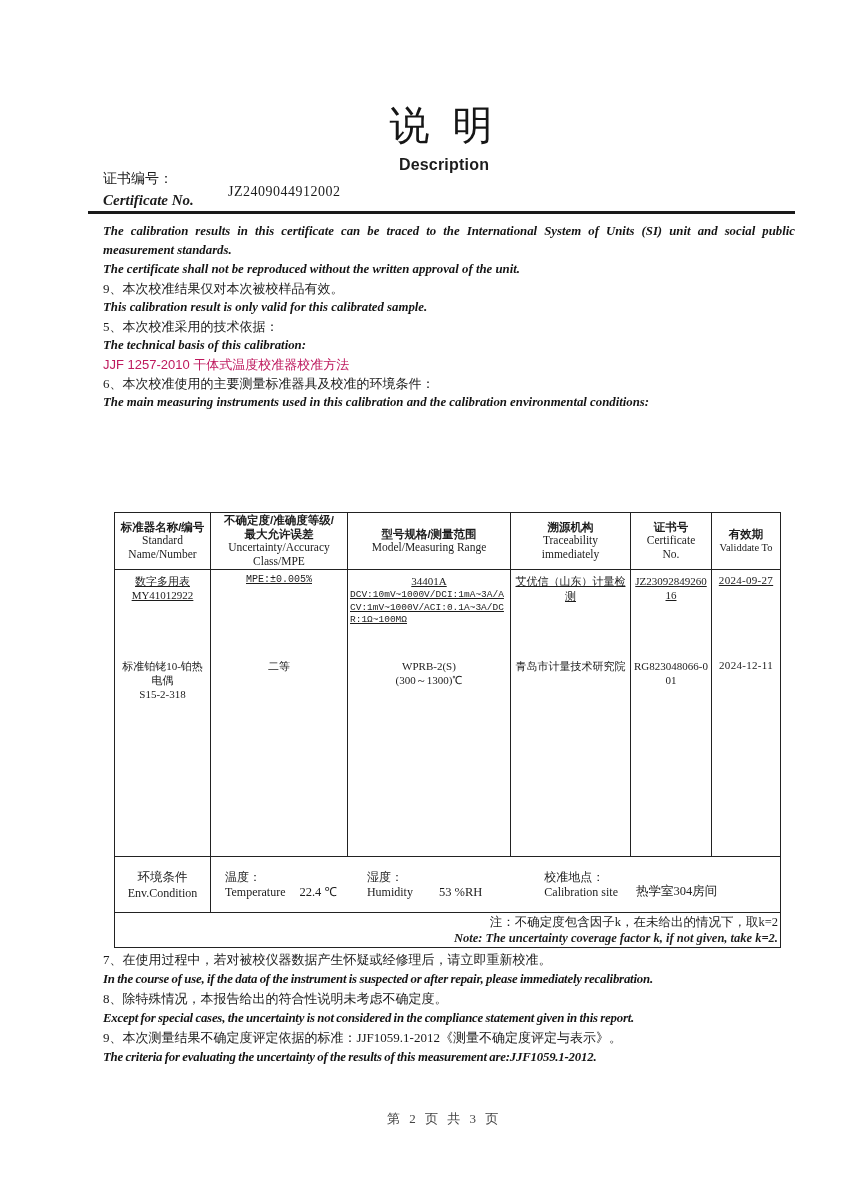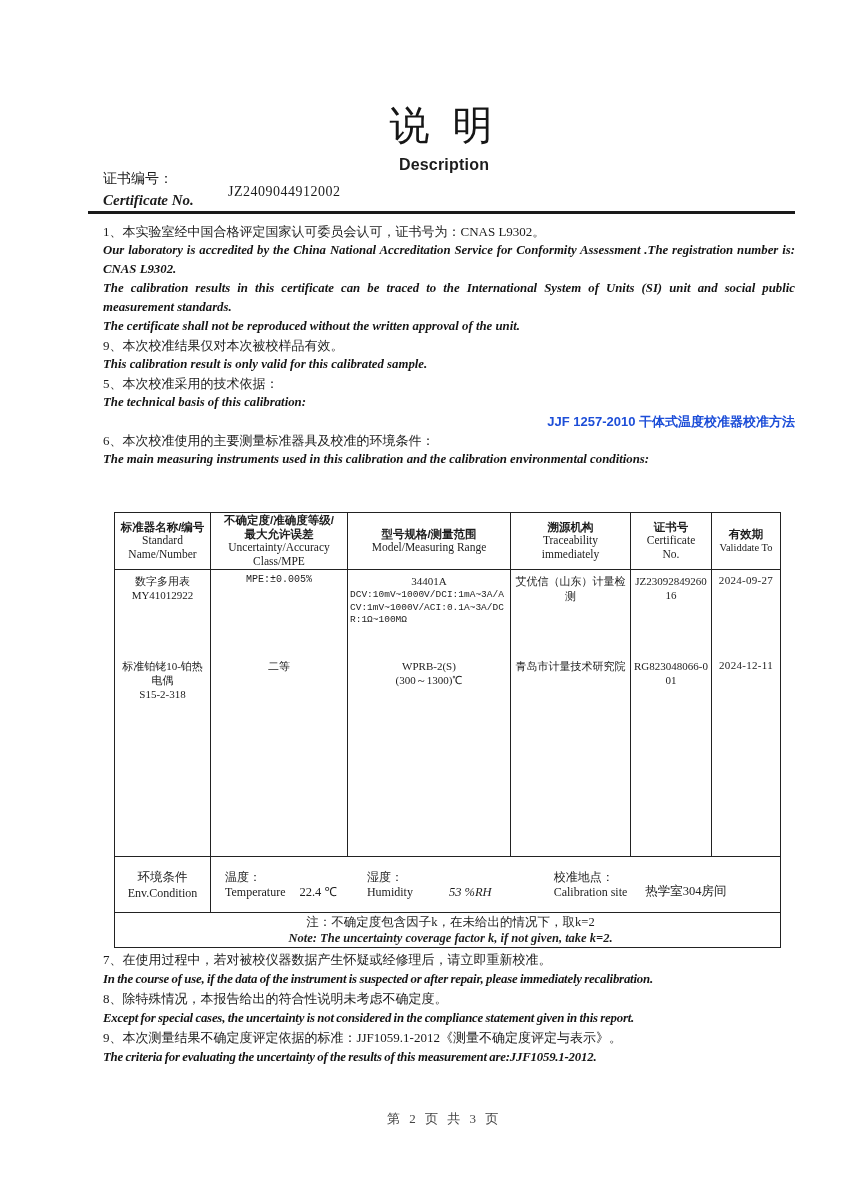--- a/index.html
+++ b/index.html
@@ -17,51 +17,51 @@
   .cert-en{position:absolute;top:192px;left:103px;font-size:15px;font-weight:bold;font-style:italic;}
   .cert-no{position:absolute;top:184px;left:228px;font-size:14px;letter-spacing:.5px;}
   .rule{position:absolute;top:211px;left:88px;width:707px;height:3px;background:#1a1a1a;}
   
   .list{position:absolute;font-size:13px;line-height:19px;}
   .list-top{top:222px;left:103px;width:692px;}
   .list-bottom{top:950px;left:103px;width:694px;line-height:19.5px;}
   .cn{font-family:"Liberation Serif",serif;color:#1b1b1b;}
   .en{font-family:"Liberation Serif",serif;font-weight:bold;font-style:italic;font-size:12.8px;text-align:justify;color:#141414;}
   .list-bottom .en{letter-spacing:-0.2px;word-spacing:-0.5px;text-align:left;}
-  .extra{font-family:"Liberation Sans",sans-serif;font-weight:bold;font-size:13px;color:#1d4ed8;text-align:right;}
+  .extra{font-family:"Liberation Sans",sans-serif;font-weight:normal;font-size:13px;color:#be185d;}
   
   .tbl{position:absolute;top:512px;left:114px;border-collapse:collapse;table-layout:fixed;
        border:1.5px solid #222;font-size:11px;}
   .tbl td{border:1px solid #222;text-align:center;vertical-align:middle;padding:1px 2px;overflow:hidden;}
   .hd td{height:54px;line-height:13.5px;}
   .hcn{font-weight:bold;font-size:11.5px;font-family:"Liberation Sans",sans-serif;}
   .hen{font-size:11.5px;font-family:"Liberation Serif",serif;}
   .c6 .hen{font-size:10.5px;}
-  .b1 td{height:76px;vertical-align:top;border-bottom:none;padding-top:4px;}
+  .b1 td{height:76px;vertical-align:top;border-bottom:none;padding-top:4px;text-decoration:underline;}
   .b2 td{height:196px;vertical-align:top;border-top:none;padding-top:8px;}
   .cellline{line-height:14px;}
   .mono{font-family:"Liberation Mono",monospace;font-size:10px;}
   .rng{font-size:9.5px;line-height:12.5px;word-break:break-all;text-align:left;margin-top:1px;}
   .brk{word-break:break-all;line-height:14px;}
   .org{line-height:15px;font-size:11px;}
   .dt{font-size:11px;letter-spacing:.3px;}
   .envrow td{height:53px;}
   .envlabel .lcn{font-size:12.5px;}
   .envlabel .len{font-size:12px;}
   .envwide{text-align:left;}
   .envflex{display:flex;align-items:flex-end;padding-left:12px;}
   .pair{text-align:left;line-height:15px;}
   .pcn{font-size:12px;}
   .pen{font-size:12px;}
   .pval{font-size:12.5px;margin-left:14px;}
   .m-hum{margin-left:30px;}
-  .m-humval{margin-left:36px;font-style:italic;}
+  .m-humval{margin-left:26px;}
   .m-site{margin-left:62px;}
   .m-siteval{margin-left:18px;}
-  .noterow td{height:32px;text-align:center;padding-left:8px;}
+  .noterow td{height:32px;text-align:right;padding-left:8px;}
   .note-cn{font-size:12.5px;line-height:16px;}
   .note-en{font-size:12.5px;line-height:16px;font-weight:bold;font-style:italic;}
   
   .footer{position:absolute;top:1110px;left:40px;width:808px;text-align:center;
           font-size:13px;letter-spacing:3px;color:#454545;}
 </style>
 </head>
 <body>
 
 <div class="page">
@@ -70,24 +70,20 @@
     <div class="title-cn">说 明</div>
     <div class="title-en">Description</div>
   </div>
 
   <div class="cert-cn">证书编号：</div>
   <div class="cert-en">Certificate No.</div>
   <div class="cert-no">JZ2409044912002</div>
   <div class="rule"></div>
 
   <div class="list list-top">
-    <div>
-      <div class="cn">1、本实验室经中国合格评定国家认可委员会认可，证书号为：CNAS L9302。</div>
-      <div class="en">Our laboratory is accredited by the China National Accreditation Service for Conformity Assessment .The registration number is: CNAS L9302.</div>
-    </div>
     <div>
       <div class="en">The calibration results in this certificate can be traced to the International System of Units (SI) unit and social public measurement standards.</div>
     </div>
     <div>
       <div class="en">The certificate shall not be reproduced without the written approval of the unit.</div>
     </div>
     <div>
       <div class="cn">9、本次校准结果仅对本次被校样品有效。</div>
       <div class="en">This calibration result is only valid for this calibrated sample.</div>
     </div>

